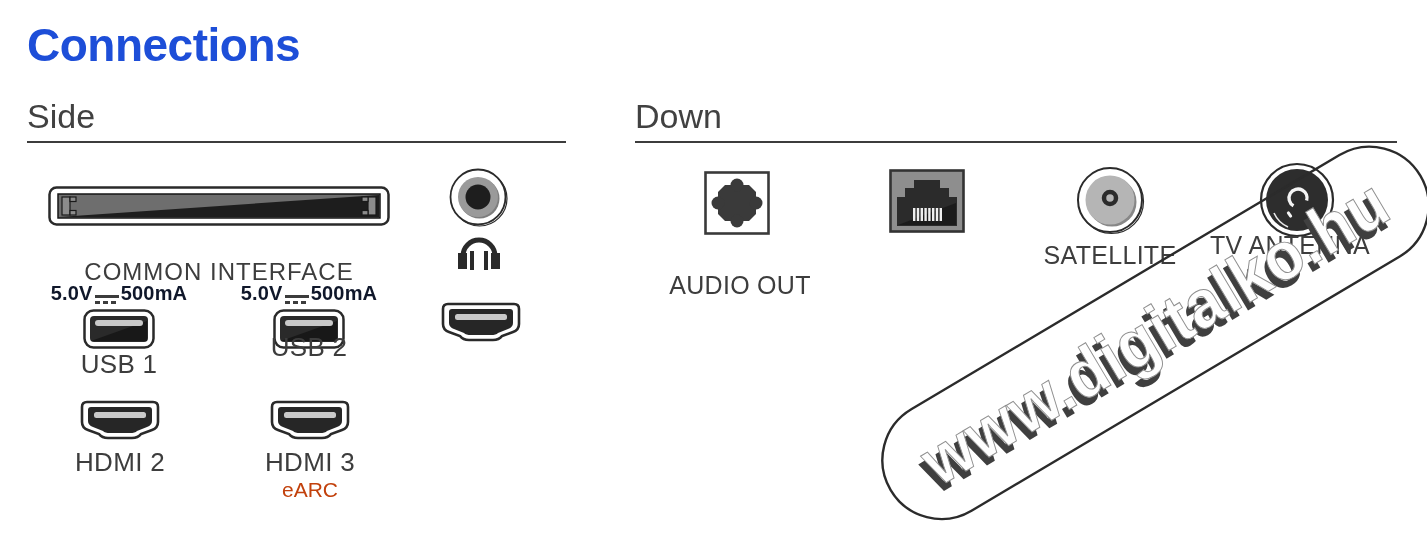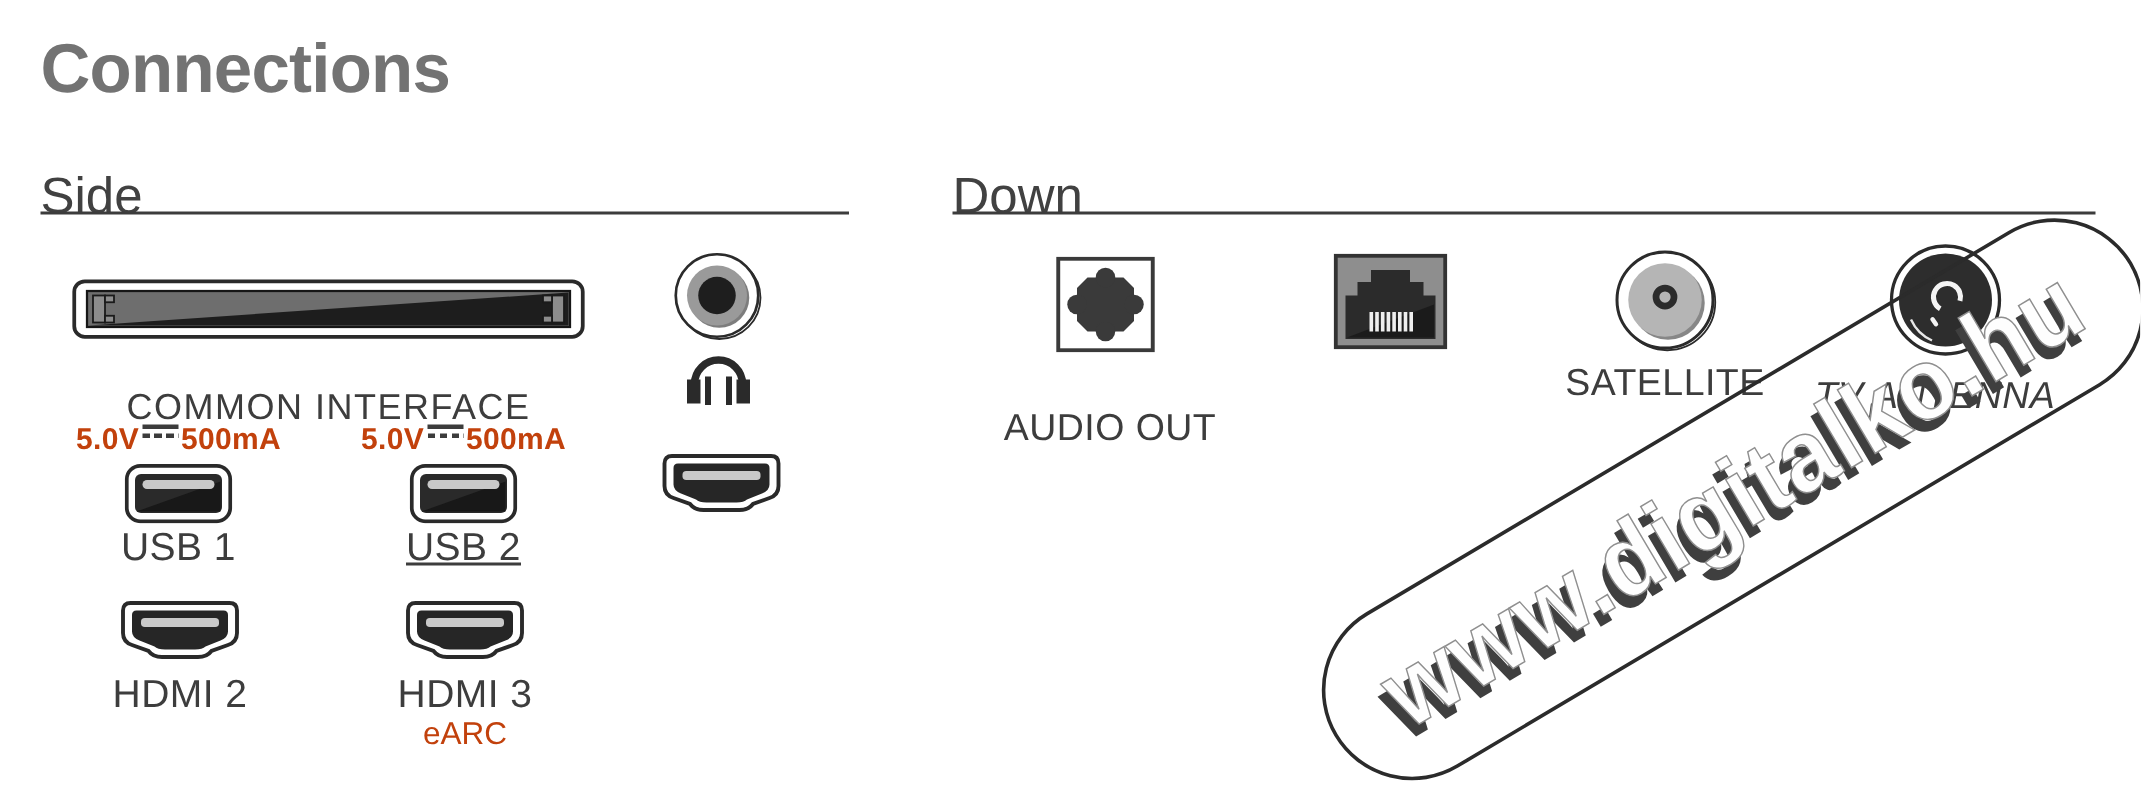--- a/index.html
+++ b/index.html
@@ -3,33 +3,33 @@
 <meta charset="utf-8">
 <style>
   * { margin:0; padding:0; box-sizing:border-box; }
   html,body { background:#ffffff; }
   .page {
     position:relative; width:1427px; height:534px; background:#ffffff;
     font-family:"Liberation Sans", sans-serif; color:#3b3b3b; overflow:hidden;
   }
   .abs { position:absolute; }
   .page-title {
-    left:27px; top:18px; font-size:46px; font-weight:600; letter-spacing:-0.5px; color:#737373;
+    left:27px; top:18px; font-size:46px; font-weight:600; letter-spacing:-0.5px; color:#1d4ed8;
   }
   .section-heading {
-    top:97px; font-size:34px; font-weight:400; color:#414141;margin-top:15px;
+    top:97px; font-size:34px; font-weight:400; color:#414141;
   }
   .section-rule { top:141px; height:0; border-top:2px solid #3c3c3c; }
   .lbl {
     text-align:center; font-size:25px; color:#3d3d3d; letter-spacing:0.3px; white-space:nowrap;
   }
   .lbl-sm { text-align:center; font-size:21px; color:#c2410c; white-space:nowrap; }
   .pwr {
-    display:flex; align-items:flex-start; justify-content:center;
-    font-size:20px; font-weight:700; color:#c2410c; letter-spacing:0.2px;
+    display:flex; align-items:flex-end; justify-content:center;
+    font-size:20px; font-weight:700; color:#0f172a; letter-spacing:0.2px;
   }
   .dc-symbol { display:inline-block; position:relative; width:24px; height:11px; margin:0 2px; }
   .dc-symbol::before {
     content:""; position:absolute; left:0; right:0; top:1px; height:3px; background:#3c3c3c;
   }
   .dc-symbol::after {
     content:""; position:absolute; left:0; right:0; top:7px; height:3px;
     background-image:repeating-linear-gradient(90deg,#3c3c3c 0 5px,transparent 5px 8px);
   }
   .ci-caption { letter-spacing:1px; font-size:24px;margin-top:24px; }
@@ -97,21 +97,21 @@
     <span>5.0V</span>
       <span class="dc-symbol"></span>
       <span>500mA</span>
   </div>
   <svg class="abs" style="left:273px; top:309px;" width="72" height="40" viewBox="0 0 72 40">
     <rect x="1.5" y="1.5" width="69" height="37" rx="9" fill="#ffffff" stroke="#2a2a2a" stroke-width="2.5"></rect>
     <rect x="7" y="7" width="58" height="26" rx="4" fill="#2a2a2a"></rect>
     <polygon points="8,32 64,12 64,32" fill="#181818"></polygon>
     <rect x="12" y="11" width="48" height="6" rx="3" fill="#c9c9c9"></rect>
   </svg>
-  <div class="abs lbl" style="left:238px; top:349px; width:142px; font-size:26px;text-decoration:underline;">USB 2</div>
+  <div class="abs lbl" style="left:238px; top:332px; width:142px; font-size:26px;">USB 2</div>
 
   <svg class="abs" style="left:439px; top:301px;" width="84" height="46" viewBox="0 0 84 46">
     <path d="M9,3 L75,3 Q80,3 80,8 L80,23 Q80,29 74,31 L63,35 Q60,39 54,39 L30,39 Q24,39 21,35 L10,31 Q4,29 4,23 L4,8 Q4,3 9,3 Z" fill="#ffffff" stroke="#2a2a2a" stroke-width="2.6"></path>
     <path d="M13,8 L71,8 Q74,8 74,11 L74,22 Q74,26 69,28 L59,32 Q57,34 52,34 L32,34 Q27,34 25,32 L15,28 Q10,26 10,22 L10,11 Q10,8 13,8 Z" fill="#262626"></path>
     <rect x="16" y="13" width="52" height="6" rx="2.5" fill="#c9c9c9"></rect>
   </svg>
 
   <svg class="abs" style="left:78px; top:399px;" width="84" height="46" viewBox="0 0 84 46">
     <path d="M9,3 L75,3 Q80,3 80,8 L80,23 Q80,29 74,31 L63,35 Q60,39 54,39 L30,39 Q24,39 21,35 L10,31 Q4,29 4,23 L4,8 Q4,3 9,3 Z" fill="#ffffff" stroke="#2a2a2a" stroke-width="2.6"></path>
     <path d="M13,8 L71,8 Q74,8 74,11 L74,22 Q74,26 69,28 L59,32 Q57,34 52,34 L32,34 Q27,34 25,32 L15,28 Q10,26 10,22 L10,11 Q10,8 13,8 Z" fill="#262626"></path>
@@ -164,21 +164,21 @@
   </svg>
   <div class="abs lbl" style="left:1030px; top:241px; width:160px;">SATELLITE</div>
 
   <svg class="abs" style="left:1258px; top:161px;" width="78" height="78" viewBox="0 0 78 78">
     <circle cx="39" cy="39" r="36" fill="#ffffff" stroke="#2b2b2b" stroke-width="2.2"></circle>
     <circle cx="39" cy="39" r="31" fill="#2d2d2d"></circle>
     <path d="M 16,52 A 28,28 0 0 0 30,66" fill="none" stroke="#e8e8e8" stroke-width="1.6"></path>
     <circle cx="40" cy="37" r="9" fill="none" stroke="#f4f4f4" stroke-width="3.4" stroke-dasharray="40 17" transform="rotate(120 40 37)"></circle>
     <rect x="30" y="50" width="3" height="7" rx="1.5" fill="#f4f4f4" transform="rotate(-35 31.5 53.5)"></rect>
   </svg>
-  <div class="abs lbl" style="left:1202px; top:250px; width:176px;font-style:italic;">TV ANTENNA</div>
+  <div class="abs lbl" style="left:1202px; top:231px; width:176px;">TV ANTENNA</div>
 
   <svg class="abs watermark-svg" width="1427" height="534" viewBox="0 0 1427 534">
     <g transform="rotate(-30.7 1155 332)">
       <rect x="847" y="274" width="616" height="118" rx="59" ry="59" fill="none" stroke="#2b2b2b" stroke-width="2.4"></rect>
       <text class="wm-text" x="1152" y="358" text-anchor="middle" textLength="530" lengthAdjust="spacingAndGlyphs" fill="#3f3f3f" transform="translate(-3,3)">www.digitalko.hu</text>
       <text class="wm-text" x="1155" y="355" text-anchor="middle" textLength="530" lengthAdjust="spacingAndGlyphs" fill="#fefefe" stroke="#8f8f8f" stroke-width="1">www.digitalko.hu</text>
     </g>
   </svg>
 
 </div>

